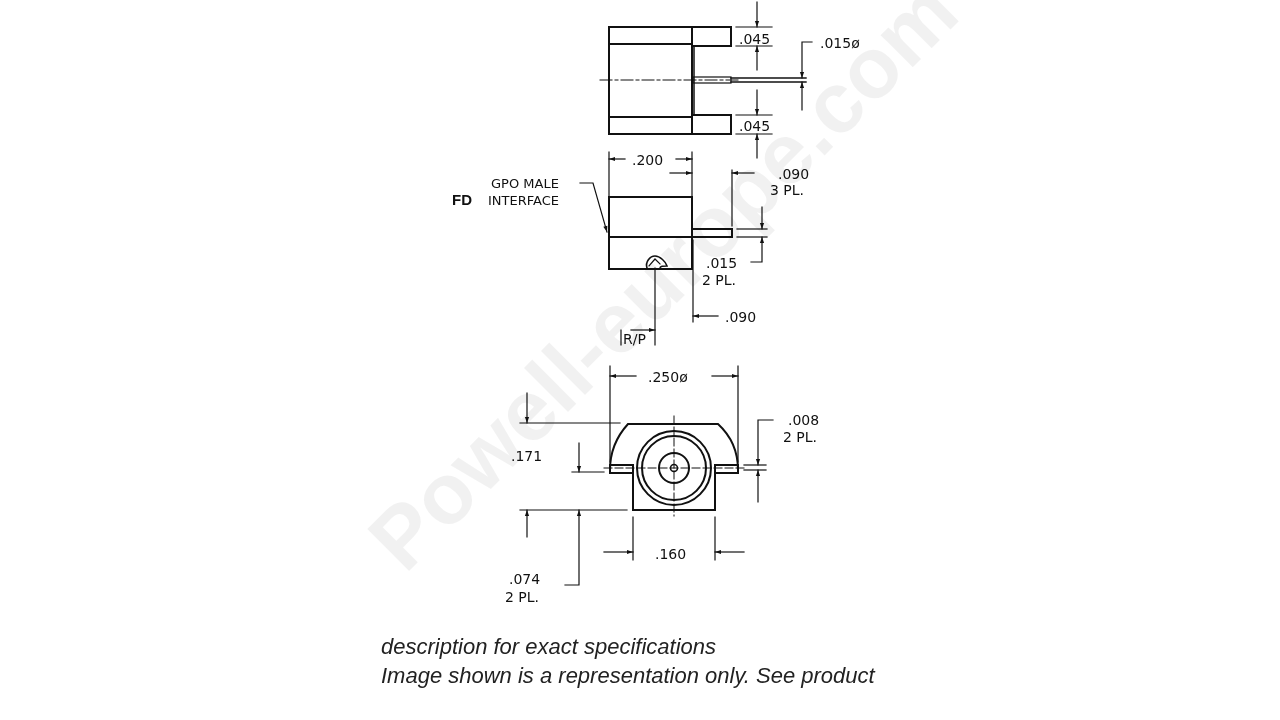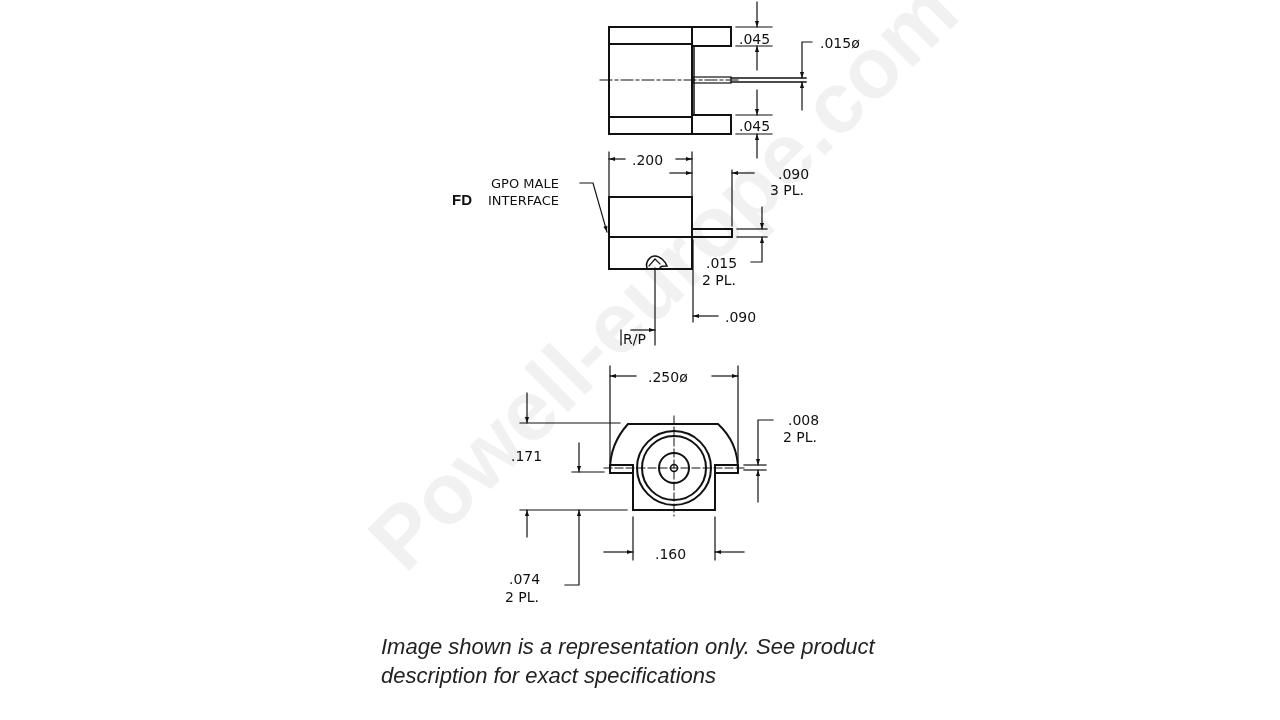--- a/index.html
+++ b/index.html
@@ -150,15 +150,15 @@
   <text class="dim" x="648" y="382">.250ø</text>
   <text class="dim" x="511" y="461">.171</text>
   <text class="dim" x="788" y="425">.008</text>
   <text class="dim" x="783" y="442">2 PL.</text>
   <text class="dim" x="655" y="559">.160</text>
   <text class="dim" x="509" y="584">.074</text>
   <text class="dim" x="505" y="602">2 PL.</text>
 </svg>
 
 <div id="caption">
+  <div>description for exact specifications</div>
   <div>Image shown is a representation only. See product</div>
-  <div>description for exact specifications</div>
 </div>
 
 </body></html>

